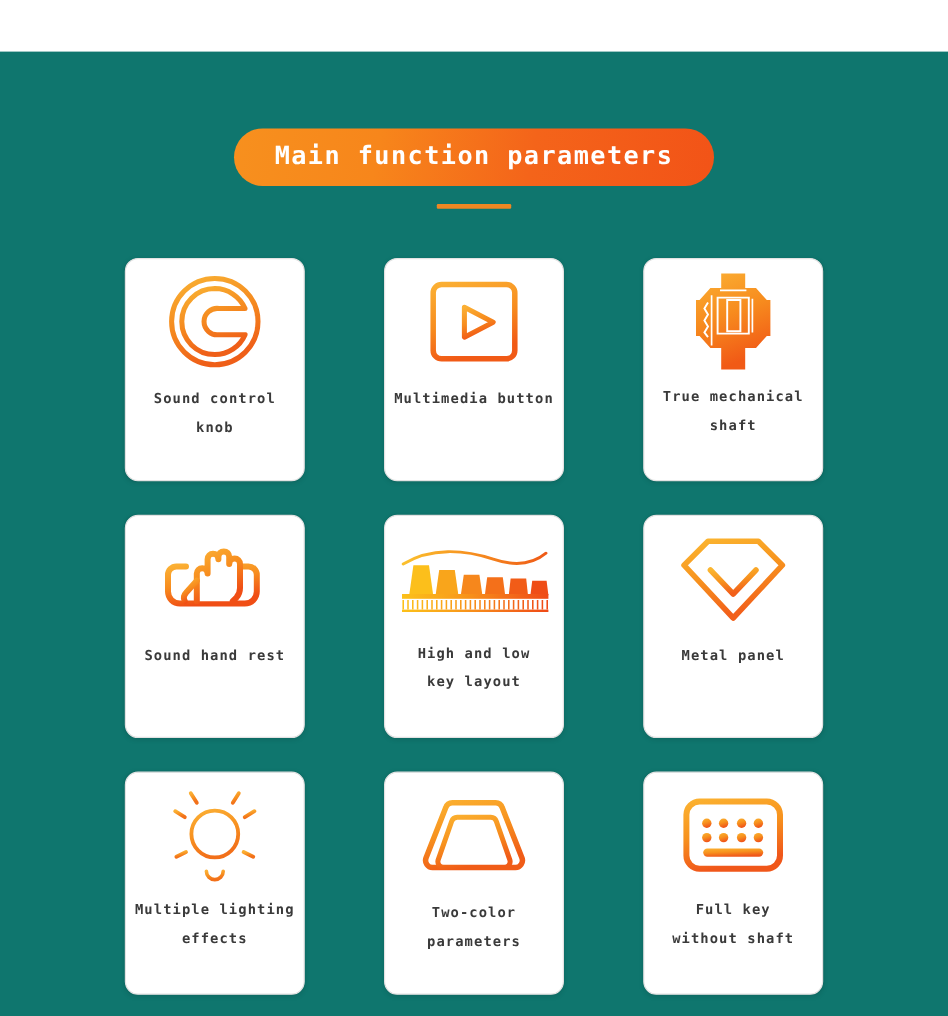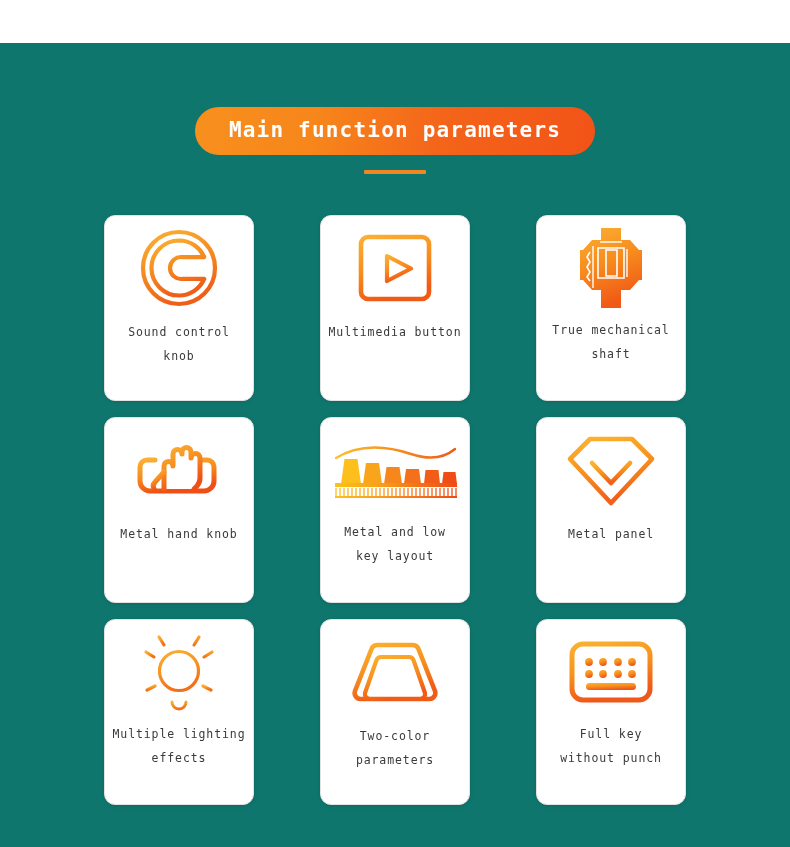--- a/index.html
+++ b/index.html
@@ -55,21 +55,22 @@
 
   
   .grid {
     position: absolute;
     left: 104px;
     top: 172px;
     width: 582px;
     display: grid;
     grid-template-columns: repeat(3, 150px);
     justify-content: space-between;
-    row-gap: 16px;
+    row-gap: 28px;
+    font-weight: bold;
   }
   .card {
     position: relative;
     width: 150px;
     height: 186px;
     box-sizing: border-box;
     background: #ffffff;
     border: 1px solid #e2e2e2;
     border-radius: 11px;
     box-shadow: 0 1px 4px rgba(0,0,0,0.10), 0 0 1px rgba(0,0,0,0.05);
@@ -184,21 +185,21 @@
             </linearGradient>
           </defs>
 
           <path d="M16 28 h8 M16 28 a7 7 0 0 0 -7 7 v14 a10 10 0 0 0 10 10 h54 a10 10 0 0 0 10 -10 v-14 a7 7 0 0 0 -7 -7 h-8" fill="none" stroke="url(#gHand)" stroke-width="5" stroke-linecap="round" stroke-linejoin="round"></path>
 
           <path d="M33 57 L33 34 a4.5 4.5 0 0 1 9 0 L42 22 a4.5 4.5 0 0 1 9 0 L51 20 a4.5 4.5 0 0 1 9 0 L60 26 a4.5 4.5 0 0 1 9 0 L69 46 a12 12 0 0 1 -3 8 l-3 3" fill="#ffffff" stroke="url(#gHand)" stroke-width="5" stroke-linecap="round" stroke-linejoin="round"></path>
           <path d="M33 40 L24 50 a6 6 0 0 0 -1 7 l0 0" fill="#ffffff" stroke="url(#gHand)" stroke-width="5" stroke-linecap="round" stroke-linejoin="round"></path>
           <path d="M23 57 h44" fill="none" stroke="url(#gHand)" stroke-width="5" stroke-linecap="round"></path>
         </svg>
       </div>
-      <div class="card-label">Metal hand knob</div>
+      <div class="card-label">Sound hand rest</div>
     </div>
 
     <div class="card two-line">
       <div class="card-icon">
         <svg width="132" height="62" viewBox="0 0 132 62">
           <defs>
             <linearGradient id="gKeys" x1="0" y1="0" x2="1" y2="0">
               <stop offset="0%" stop-color="#fcc11a"></stop>
               <stop offset="35%" stop-color="#f9a01b"></stop>
               <stop offset="70%" stop-color="#f4701a"></stop>
@@ -221,21 +222,21 @@
           <path d="M113 45 L114.5 33 h12 L128 45 z" fill="#ef4d16"></path>
 
           <rect x="6" y="44" width="122" height="4" fill="url(#gKeys)"></rect>
 
           <g stroke="url(#gKeys)" stroke-width="1.3">
             <path d="M7 49 v8 M11 49 v8 M15 49 v8 M19 49 v8 M23 49 v8 M27 49 v8 M31 49 v8 M35 49 v8 M39 49 v8 M43 49 v8 M47 49 v8 M51 49 v8 M55 49 v8 M59 49 v8 M63 49 v8 M67 49 v8 M71 49 v8 M75 49 v8 M79 49 v8 M83 49 v8 M87 49 v8 M91 49 v8 M95 49 v8 M99 49 v8 M103 49 v8 M107 49 v8 M111 49 v8 M115 49 v8 M119 49 v8 M123 49 v8 M127 49 v8"></path>
           </g>
           <rect x="6" y="57" width="122" height="2" fill="url(#gKeys)"></rect>
         </svg>
       </div>
-      <div class="card-label">Metal and low
+      <div class="card-label">High and low
 key layout</div>
     </div>
 
     <div class="card">
       <div class="card-icon">
         <svg width="98" height="78" viewBox="0 0 98 78">
           <defs>
             <linearGradient id="gGem" x1="0" y1="0" x2="0.3" y2="1">
               <stop offset="0%" stop-color="#fbb630"></stop>
               <stop offset="50%" stop-color="#f7931e"></stop>
@@ -318,17 +319,17 @@
             <circle cx="64" cy="22" r="3.9"></circle>
             <circle cx="21" cy="34" r="3.9"></circle>
             <circle cx="35" cy="34" r="3.9"></circle>
             <circle cx="50" cy="34" r="3.9"></circle>
             <circle cx="64" cy="34" r="3.9"></circle>
           </g>
           <rect x="18" y="43" width="50" height="7" rx="3.5" ry="3.5" fill="url(#gKb)"></rect>
         </svg>
       </div>
       <div class="card-label">Full key
-without punch</div>
+without shaft</div>
     </div>
 
   </div>
 </div>
 
 </body></html>

